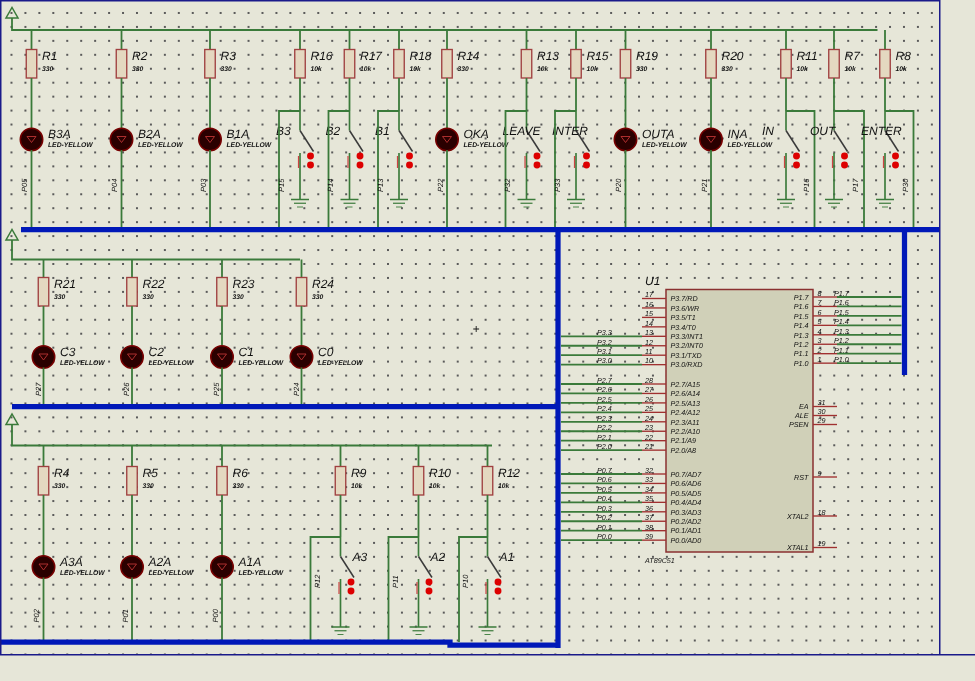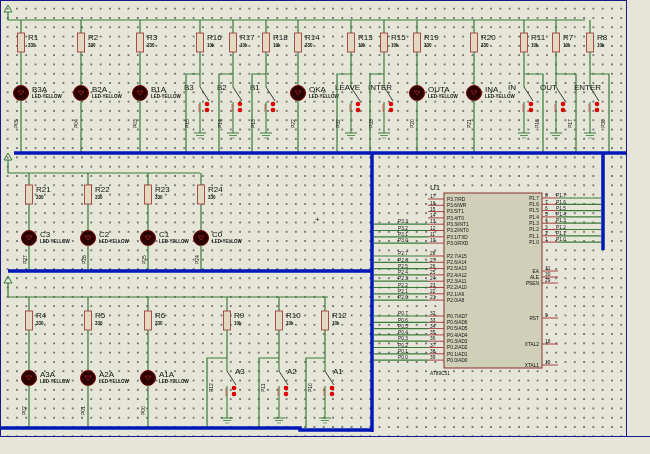--- a/index.html
+++ b/index.html
@@ -1,20 +1,20 @@
 <!DOCTYPE html>
 <html><head>
 <meta charset="utf-8">
 <style>
   html,body{margin:0;padding:0;}
   body{width:650px;height:454px;overflow:hidden;background:#e8e8dc;font-family:"Liberation Sans",sans-serif;}
   #stage{position:relative;width:650px;height:454px;
     background-color:#e6e6d8;
     background-image:radial-gradient(circle,#5a5a5a 0.6px,transparent 0.9px);
-    background-size:9.3px 9.3px;background-position:3px 4px;}
+    background-size:9.3px 9.3px;background-position:3px 4px;font-style:italic;}
   svg#schem{position:absolute;left:0;top:0;}
   .lbl{font-family:"Liberation Sans",sans-serif;font-size:8px;fill:#111;}
   .val{font-family:"Liberation Sans",sans-serif;font-size:4.5px;fill:#111;font-weight:bold;}
   .net{font-family:"Liberation Sans",sans-serif;font-size:5px;fill:#111;}
   .pin{font-family:"Liberation Sans",sans-serif;font-size:4.8px;fill:#111;}
   .ruler{position:absolute;background:#e6e6d8;font-size:6px;color:#333;font-family:"Liberation Sans",sans-serif;}
 </style>
 </head>
 <body>
 

